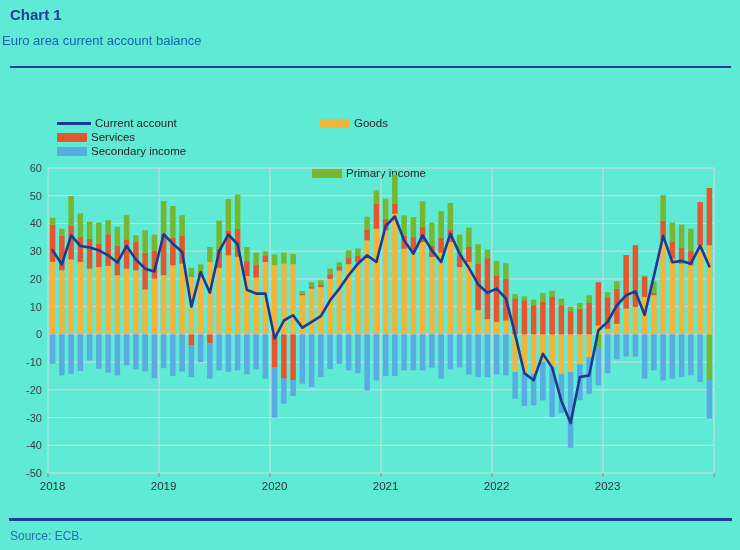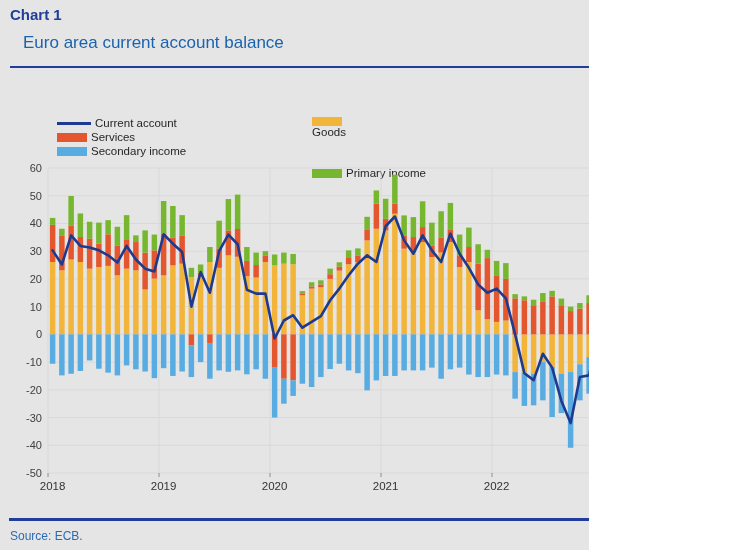--- a/index.html
+++ b/index.html
@@ -1,19 +1,19 @@
 <!DOCTYPE html>
 <html><head>
 <meta charset="utf-8">
 <style>
   html,body{margin:0;padding:0;background:#ffffff;}
-  .page{position:relative;width:589px;height:550px;background:#e5e5e5;
+  .page{position:relative;width:740px;height:550px;background:#5eead4;
         font-family:"Liberation Sans",sans-serif;overflow:hidden;}
   .kicker{position:absolute;left:10px;top:6px;font-size:15px;font-weight:700;color:#1F3D99;}
-  .title{position:absolute;left:23px;top:33px;font-size:17px;font-weight:400;color:#1A63AE;}
+  .title{position:absolute;left:2px;top:33px;font-size:13px;font-weight:400;color:#1A63AE;}
   .rule-top{position:absolute;left:10px;width:721px;top:66px;height:2px;background:#1F3D99;}
   .note{position:absolute;left:10px;top:84px;font-size:11.5px;color:#2A6BB5;}
   .legend-item{position:absolute;display:flex;align-items:center;height:12px;
                font-size:11.5px;color:#262626;white-space:nowrap;justify-content:space-between;}
   .swatch-box{width:30px;height:9px;margin-right:4px;flex:0 0 auto;}
   .swatch-line{width:34px;height:3px;margin-right:4px;flex:0 0 auto;}
   .chart-svg{position:absolute;left:0;top:0;}
   .rule-bottom{position:absolute;left:9px;width:723px;top:518px;height:2.5px;background:#1F3D99;}
   .source{position:absolute;left:10px;top:529px;font-size:12px;color:#2A6BB5;text-align:right;}
 </style>
@@ -31,21 +31,21 @@
     <span>Current account</span>
   </div>
   <div class="legend-item" style="left:57px;top:131px;">
     <span class="swatch-box" style="background: rgb(228, 87, 46);"></span>
     <span>Services</span>
   </div>
   <div class="legend-item" style="left:57px;top:145px;">
     <span class="swatch-box" style="background: rgb(88, 172, 225);"></span>
     <span>Secondary income</span>
   </div>
-  <div class="legend-item" style="left:312px;top:117px;flex-direction:column;">
+  <div class="legend-item" style="left:320px;top:117px;">
     <span class="swatch-box" style="background: rgb(242, 181, 58);"></span>
     <span>Goods</span>
   </div>
   <div class="legend-item" style="left:312px;top:131px;margin-top:36px;">
     <span class="swatch-box" style="background: rgb(118, 183, 47);"></span>
     <span>Primary income</span>
   </div>
 
   <svg class="chart-svg" width="740" height="550" viewBox="0 0 740 550">
       <line x1="48" x2="714" y1="473" y2="473" stroke="#D9D9D9" stroke-width="1"></line>

